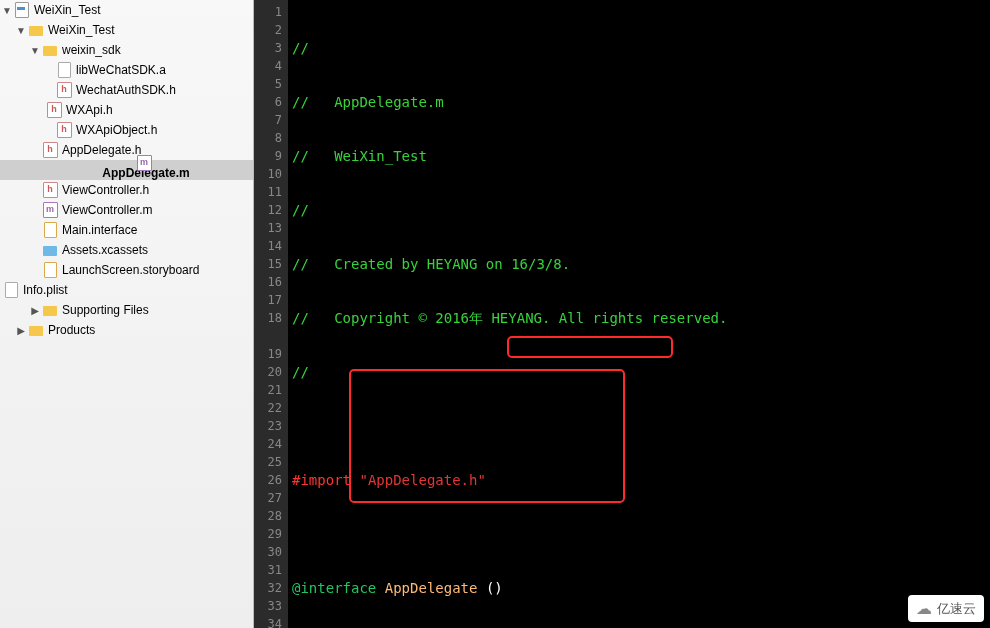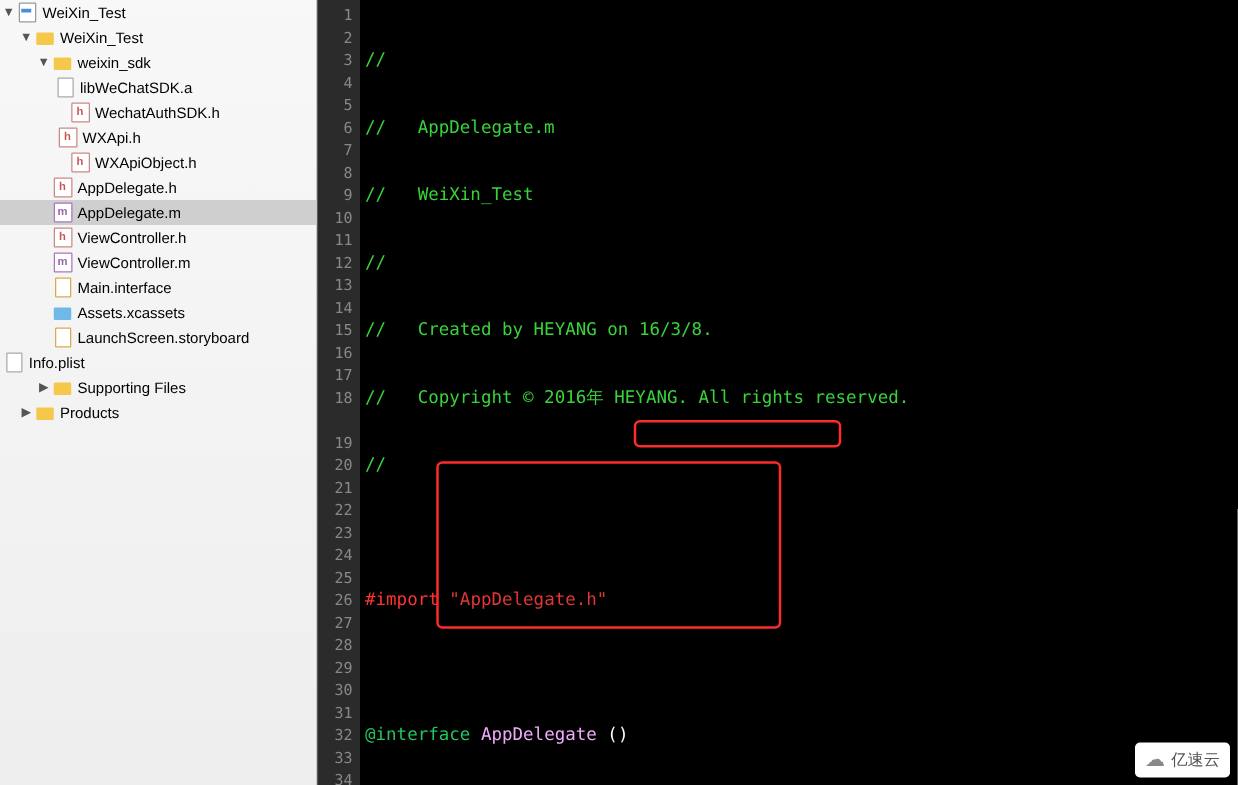--- a/index.html
+++ b/index.html
@@ -22,21 +22,22 @@
     display: flex;
     align-items: center;
     height: 20px;
     padding: 0 3px;
     white-space: nowrap;
     font-size: 12px;
     color: #000;
   }
   .tree-item.selected {
     background: #cfcfcf;
-    font-weight: 400;
+    font-weight: 700;
+    flex-direction: column;
   }
   .disclosure {
     width: 10px;
     height: 10px;
     margin-right: 2px;
     display: inline-flex;
     align-items: center;
     justify-content: center;
     color: #555;
     font-size: 10px;
@@ -160,21 +161,21 @@
     padding: 3px 4px;
     line-height: 18px;
     white-space: pre;
     color: #fff;
     position: relative;
   }
   .code .cline { height: 18px; }
   .c-comment { color: #38d33b; }
   .c-key { color: #22c55e; }
   .c-str { color: #e23636; }
-  .c-class { color: #f0abfc; }
+  .c-class { color: #fdba74; }
   .c-red { color: #ff3432; }
 
   .highlight-box {
     position: absolute;
     border: 2px solid #ff2a2a;
     border-radius: 5px;
     pointer-events: none;
   }
   .hl1 { left: 219px; top: 336px; width: 166px; height: 22px; }
   .hl2 { left: 61px; top: 369px; width: 276px; height: 134px; }
@@ -208,21 +209,21 @@
   <div class="tree-item" style="padding-left:16px">
     <span class="disclosure">▼</span>
     <span class="file-icon icon-folder yellow"></span>
     <span>WeiXin_Test</span>
   </div>
   <div class="tree-item" style="padding-left:30px">
     <span class="disclosure">▼</span>
     <span class="file-icon icon-folder yellow"></span>
     <span>weixin_sdk</span>
   </div>
-  <div class="tree-item" style="padding-left:44px">
+  <div class="tree-item" style="padding-left:56px">
     <span class="file-icon icon-doc"></span>
     <span>libWeChatSDK.a</span>
   </div>
   <div class="tree-item" style="padding-left:56px">
     <span class="file-icon icon-h"></span>
     <span>WechatAuthSDK.h</span>
   </div>
   <div class="tree-item" style="padding-left:46px">
     <span class="file-icon icon-h"></span>
     <span>WXApi.h</span>

